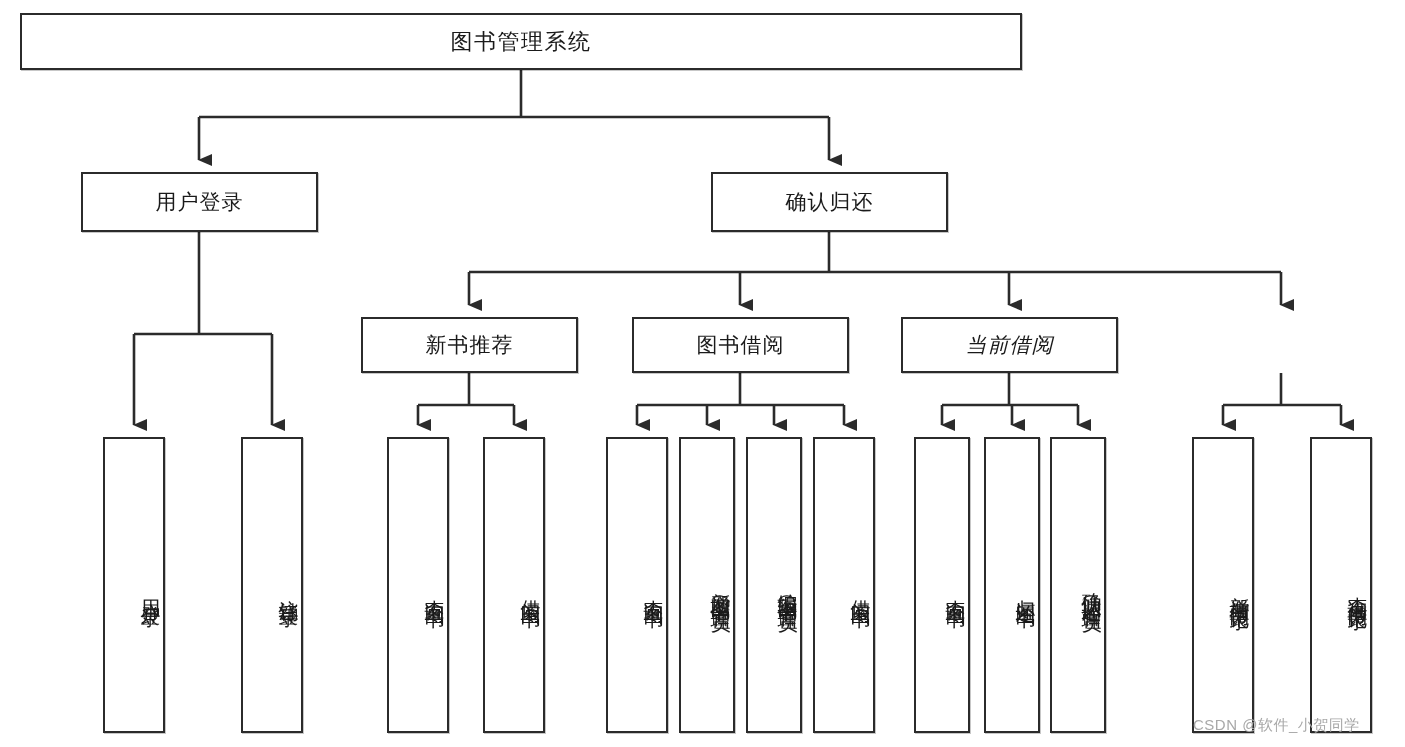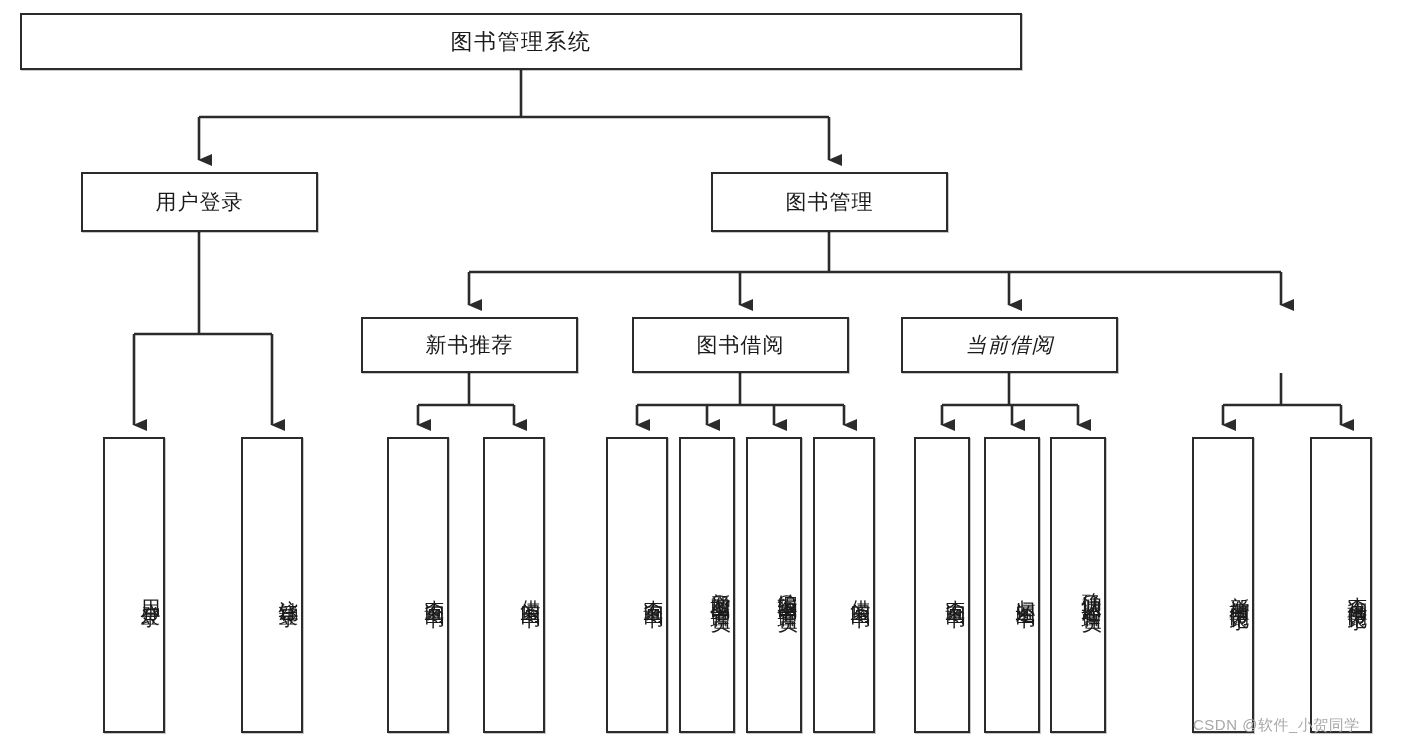--- a/index.html
+++ b/index.html
@@ -127,21 +127,21 @@
   </svg>
 
   <div class="node node-title" style="left: 20px; top: 13px; width: 1002px; height: 57px;">
     <span>图书管理系统</span>
   </div>
 
   <div class="node node-h" style="left: 81px; top: 172px; width: 237px; height: 60px;">
     <span>用户登录</span>
   </div>
   <div class="node node-h" style="left: 711px; top: 172px; width: 237px; height: 60px;">
-    <span>图书管理</span>
+    <span>确认归还</span>
   </div>
 
   <div class="node node-h" style="left: 361px; top: 317px; width: 217px; height: 56px;">
     <span>新书推荐</span>
   </div>
   <div class="node node-h" style="left: 632px; top: 317px; width: 217px; height: 56px;">
     <span>图书借阅</span>
   </div>
   <div class="node node-h" style="left: 901px; top: 317px; width: 217px; height: 56px; font-style: italic;">
     <span>当前借阅</span>

